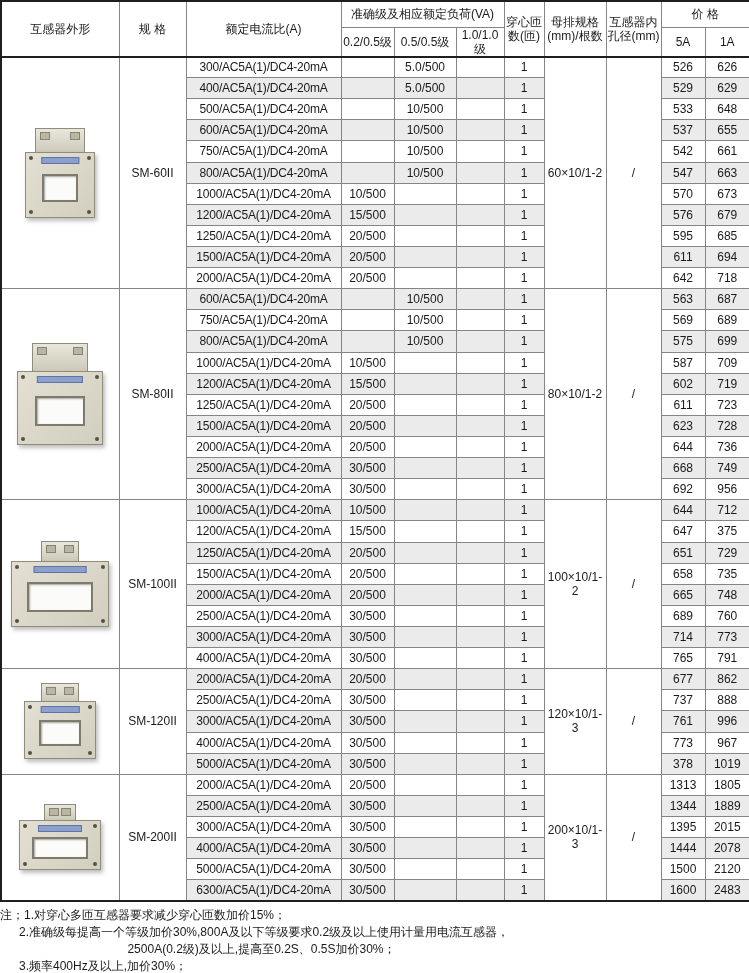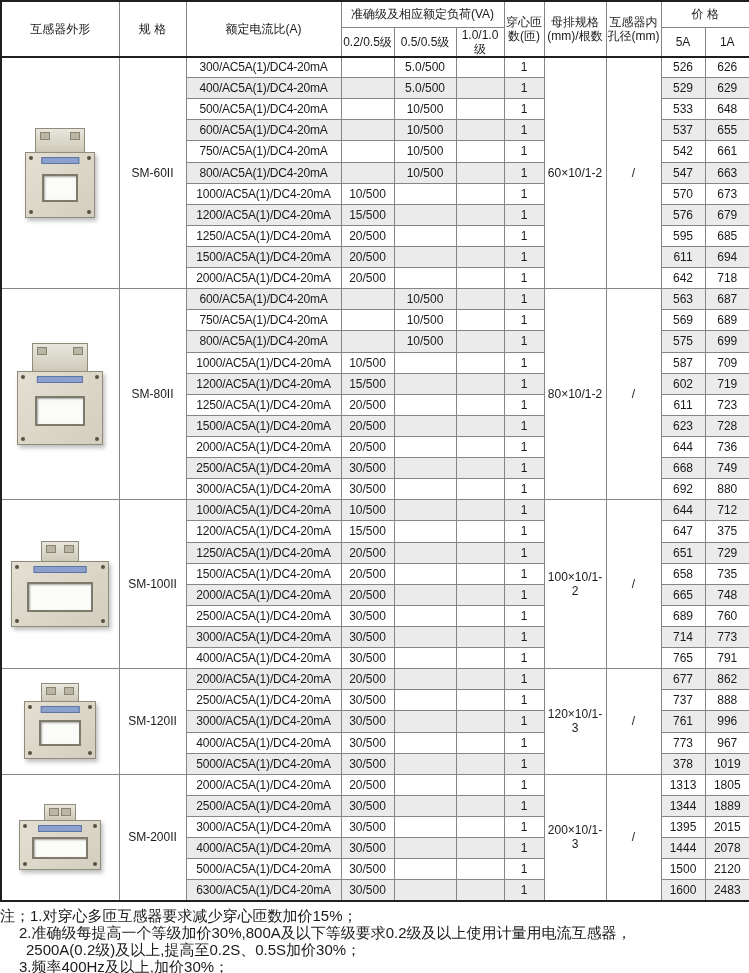--- a/index.html
+++ b/index.html
@@ -69,27 +69,27 @@
     margin-top:6px;
   }
   .screw { position:absolute; width:4px; height:4px; border-radius:50%; background:#55523f; }
   .screw.tl { top:3px; left:3px; } .screw.tr { top:3px; right:3px; }
   .screw.bl { bottom:3px; left:3px; } .screw.br { bottom:3px; right:3px; }
 
   
   .notes {
     width:749px; height:71px;
     display:flex; padding-top:5px;
-    font-size:15px; line-height:17px;flex-direction:column;
+    font-size:12px; line-height:17px;flex-direction:column;
   }
   .notes-left { width:497px; }
   .notes-right { width:252px; }
   .note-line { white-space:nowrap; }
   .ind1 { padding-left:19px; }
-  .ind2 { padding-left:26px; }
+  .ind2 { padding-left:26px;text-align:center; }
   .notes-right .note-line { padding-left:2px; }
 </style>
 </head>
 <body>
 
 <div class="page">
 
   <table class="spec">
     <colgroup>
       <col style="width:118px">
@@ -336,21 +336,21 @@
           <td class="price">668</td>
           <td class="price">749</td>
         </tr>
         <tr>
           <td class="ratio">3000/AC5A(1)/DC4-20mA</td>
           <td>30/500</td>
           <td></td>
           <td></td>
           <td>1</td>
           <td class="price">692</td>
-          <td class="price">880</td>
+          <td class="price">956</td>
         </tr>
         <tr class="stripe">
           <td class="photo-cell merged" rowspan="8">
             <div class="photo">
               <div class="terminal" style="width: 38px; height: 20px;"></div>
               <div class="pbody" style="width: 98px; height: 66px;">
                 <div class="plabel"></div>
                 <div class="pwindow" style="width: 66px; height: 30px;"></div>
                 <span class="screw tl"></span>
                 <span class="screw tr"></span>

